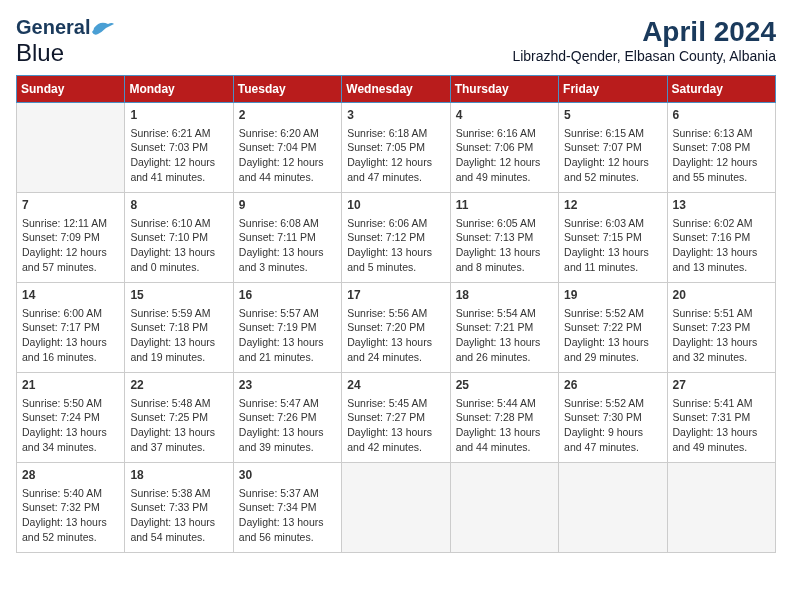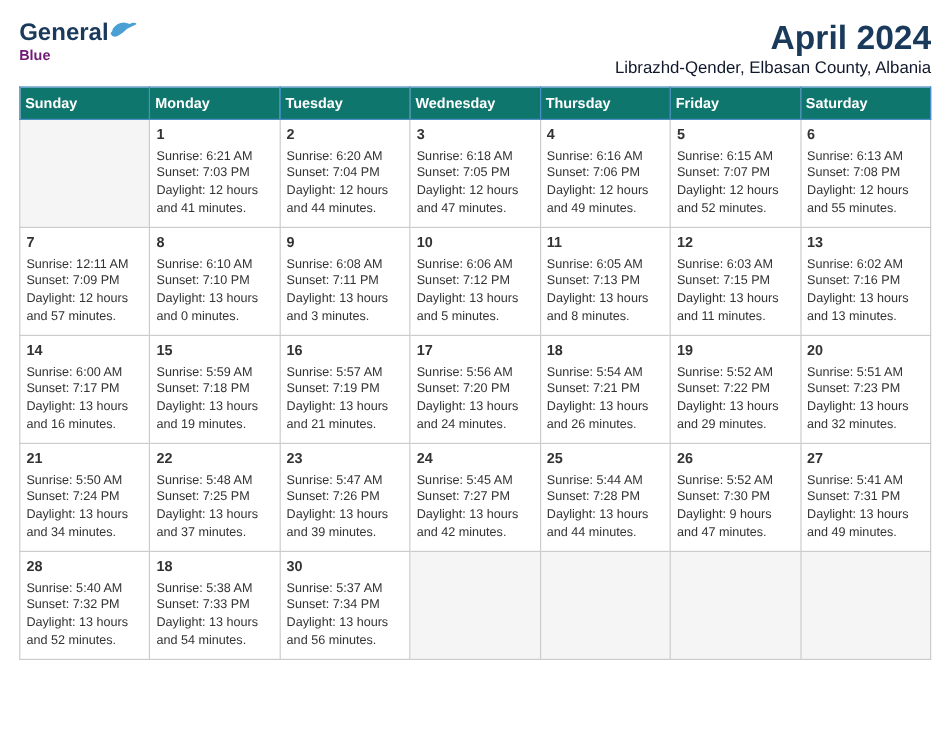--- a/index.html
+++ b/index.html
@@ -27,21 +27,21 @@
     .location-title {
       font-size: 14px;
       color: #0f172a;
     }
     .calendar-table {
       width: 100%;
       border-collapse: collapse;
       font-size: 10.5px;
     }
     .calendar-table th {
-      background-color: #0f766e;
+      background-color: #b91c1c;
       color: #fff;
       padding: 6px 4px;
       text-align: left;
       font-size: 12px;
       border: 1px solid #4a8fc4;
     }
     .calendar-table td {
       vertical-align: top;
       padding: 4px 5px;
       border: 1px solid #ccc;
@@ -65,32 +65,32 @@
       display: flex;
       align-items: center;
       gap: 2px;
     }
     .logo-general {
       font-size: 20px;
       font-weight: bold;
       color: #1a3a5c;
     }
     .logo-blue-text {
-      font-size: 12px;
-      font-weight: bold;
-      color: #701a75;
+      font-size: 24px;
+      font-weight: normal;
+      color: #0f172a;
     }
   </style>
 </head>
 <body>
 
 <div class="header">
   <div class="logo-wrapper">
     <div style="display:flex;flex-direction:column;align-items:flex-start;">
-      <div style="display:flex;">
+      <div style="display:flex;align-items:center;">
         <span class="logo-general">General</span>
         <svg width="22" height="16" viewBox="0 0 22 16" style="margin-left:2px;">
           <path d="M2,8 Q8,0 16,4 Q20,2 22,4 Q18,6 14,8 Q10,12 6,14 Q2,16 0,12 Q2,10 2,8Z" fill="#4a9fd4"></path>
         </svg>
       </div>
       <span class="logo-blue-text">Blue</span>
     </div>
   </div>
   <div class="title-block">
     <div class="month-title">April 2024</div>

